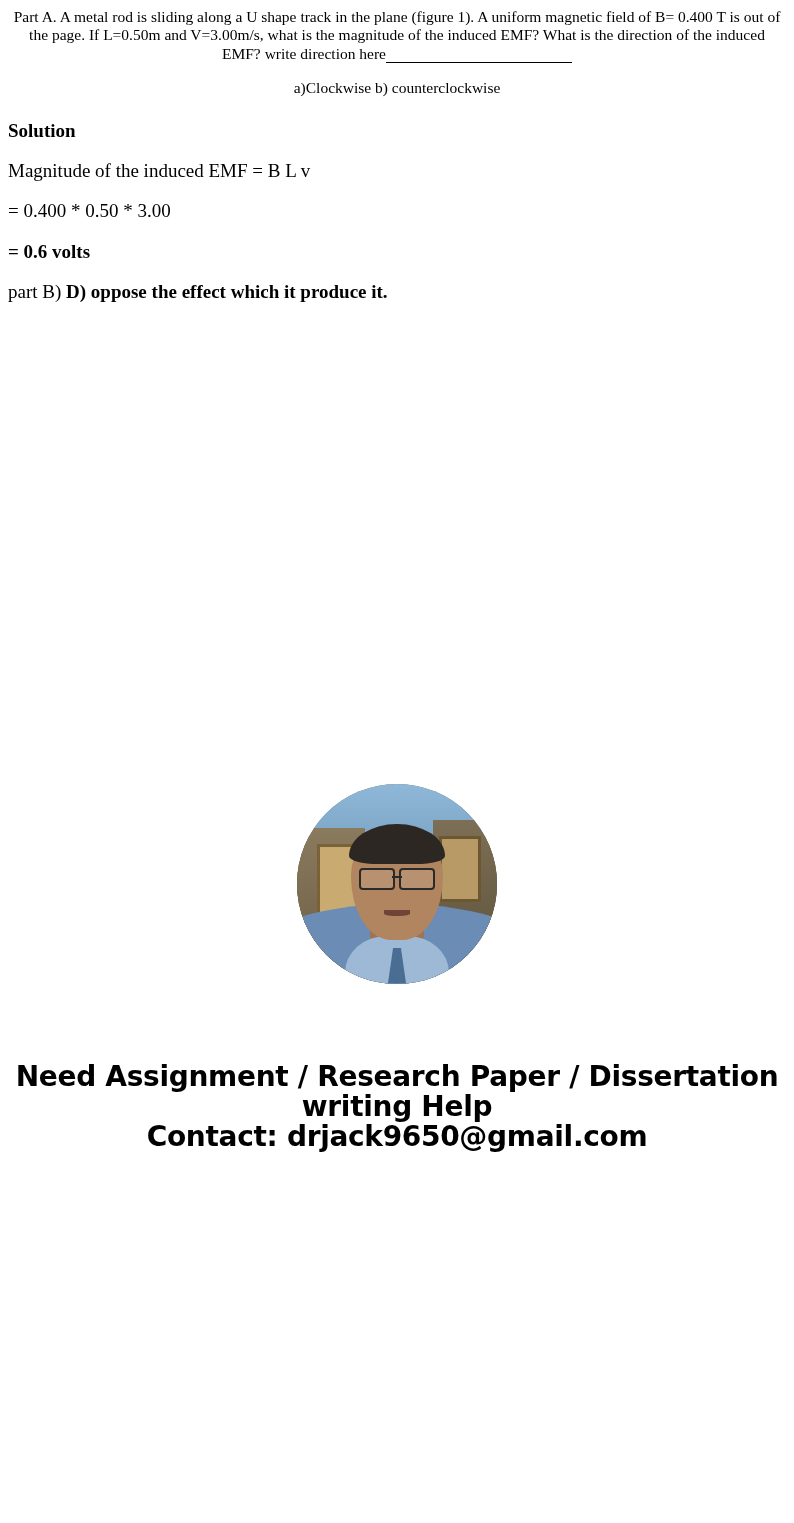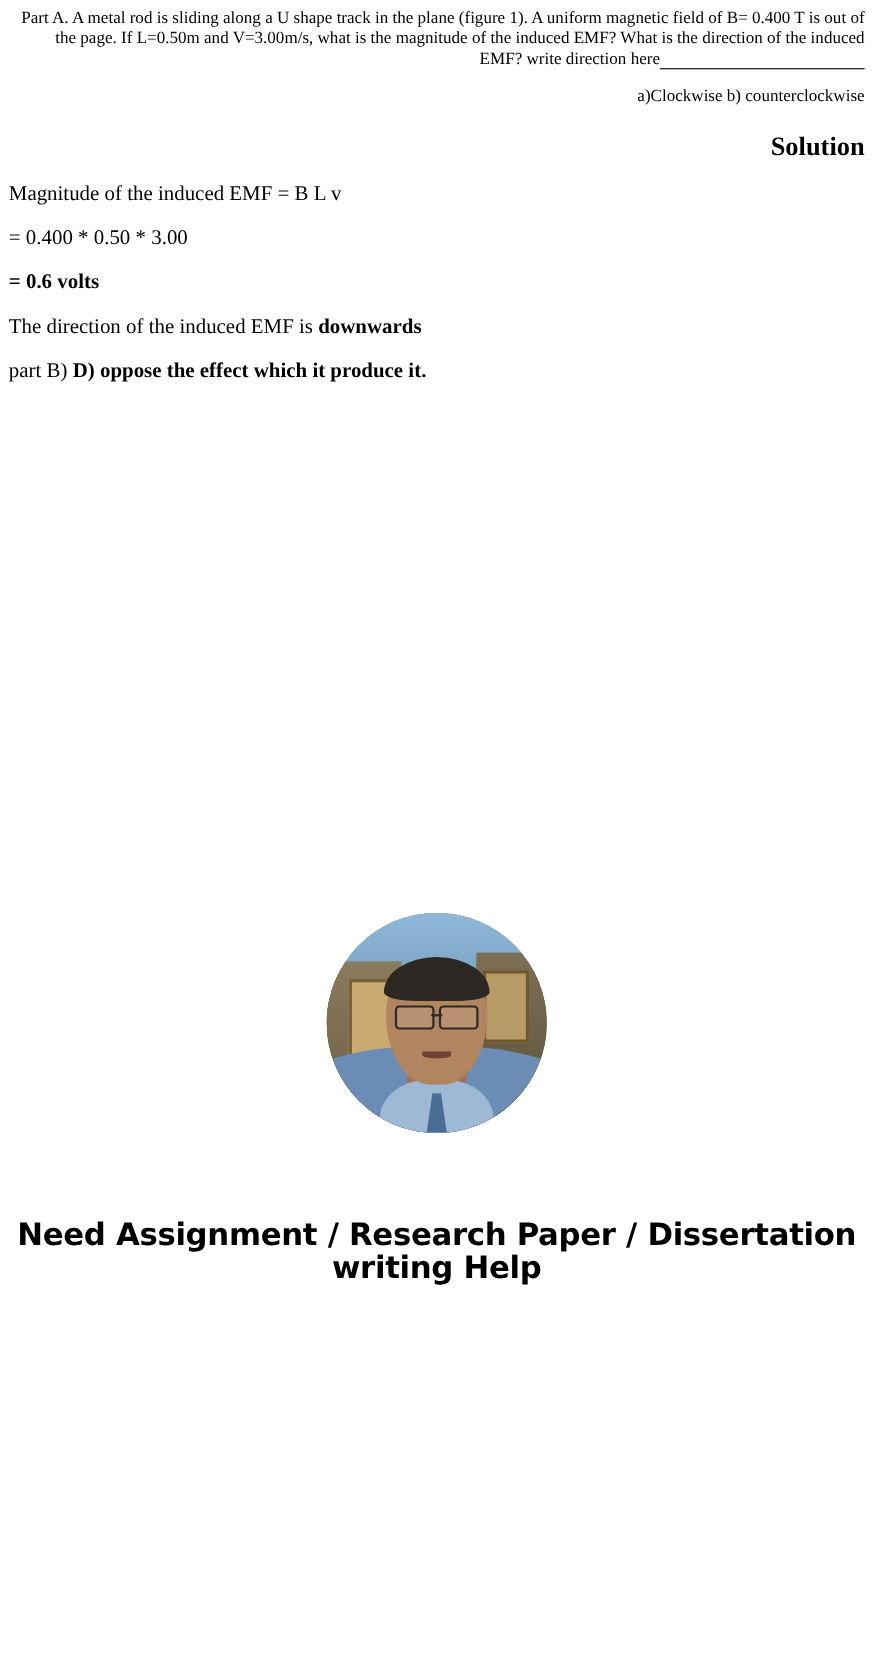--- a/index.html
+++ b/index.html
@@ -16,37 +16,36 @@
   .page {
     width: 794px;
     box-sizing: border-box;
     padding: 8px 8px 0 8px;
     position: relative;
   }
   p.q {
     font-size: 15.5px;
     line-height: 1.18;
     margin: 0 0 16px 0;
-    text-align: right;
+    text-align: center;
   }
   .blank-line {
     border-bottom: 1px solid #000;
     display: inline-block;
     width: 186px;
     vertical-align: bottom;
     height: 15px;
   }
   .choice-spacer { display: inline-block; width: 26px; }
   .choice-spacer-sm { display: inline-block; width: 18px; }
   h2.solution {
-    font-size: 24px;
+    font-size: 19px;
     font-weight: bold;
     margin: 24px 0 18px 0;
     line-height: 1.1;
-    text-align: right;
   }
   p.s {
     font-size: 19px;
     line-height: 1.18;
     margin: 0 0 18px 0;
   }
   p.s.bold { font-weight: bold; }
   strong { font-weight: bold; }
   .portrait-wrap {
     margin-top: 480px;
@@ -204,21 +203,20 @@
 
 
   <p class="q">a)Clockwise          b) counterclockwise</p>
 
 
   <h2 class="solution">Solution</h2>
 
   <p class="s">Magnitude of the induced EMF = B L v</p>
   <p class="s">= 0.400 * 0.50 * 3.00</p>
   <p class="s bold">= 0.6 volts</p>
-  <p class="s"><span>The direction of the induced EMF is </span><strong>downwards</strong></p>
   <p class="s"><span>part B) </span><strong>D) oppose the effect which it produce it.</strong></p>
 
   <div class="portrait-wrap">
     <div class="portrait">
       <div class="pt-bg"></div>
       <div class="pt-wallL"></div>
       <div class="pt-wallR"></div>
       <div class="pt-frame"></div>
       <div class="pt-frame2"></div>
       <div class="pt-body"></div>
@@ -229,15 +227,16 @@
       <div class="pt-hair"></div>
       <div class="pt-glassL"></div>
       <div class="pt-glassR"></div>
       <div class="pt-bridge"></div>
       <div class="pt-mouth"></div>
     </div>
   </div>
 
   <div class="footer">
     <span>Need Assignment / Research Paper / Dissertation writing Help</span>
+    <span class="line2">Contact: drjack9650@gmail.com</span>
   </div>
 
 </div>
 
 </body></html>

